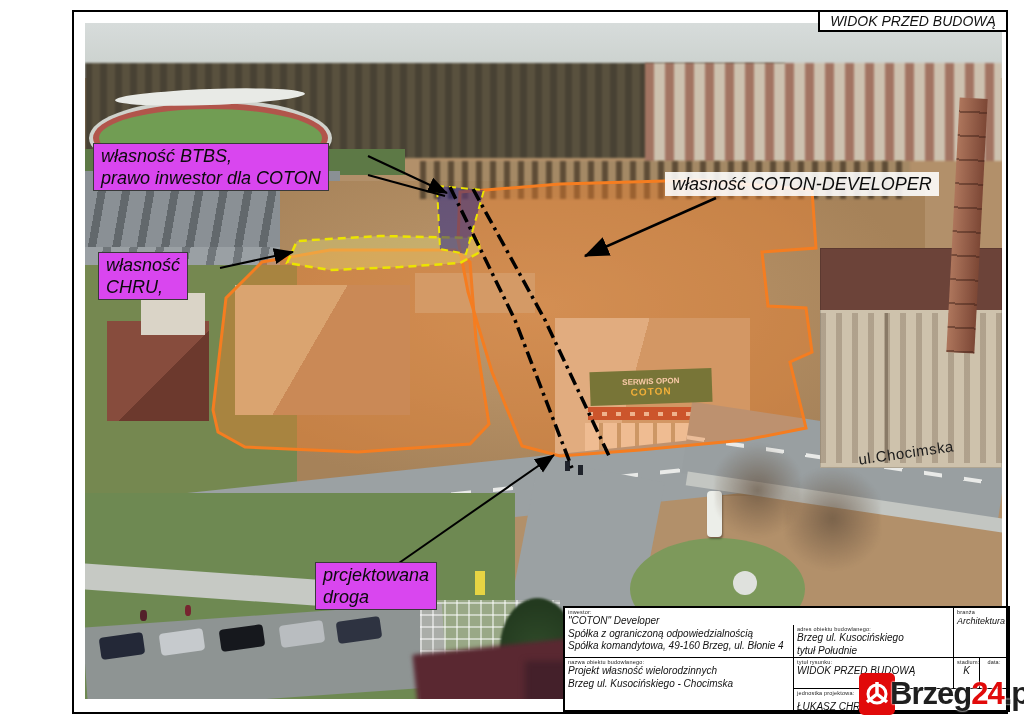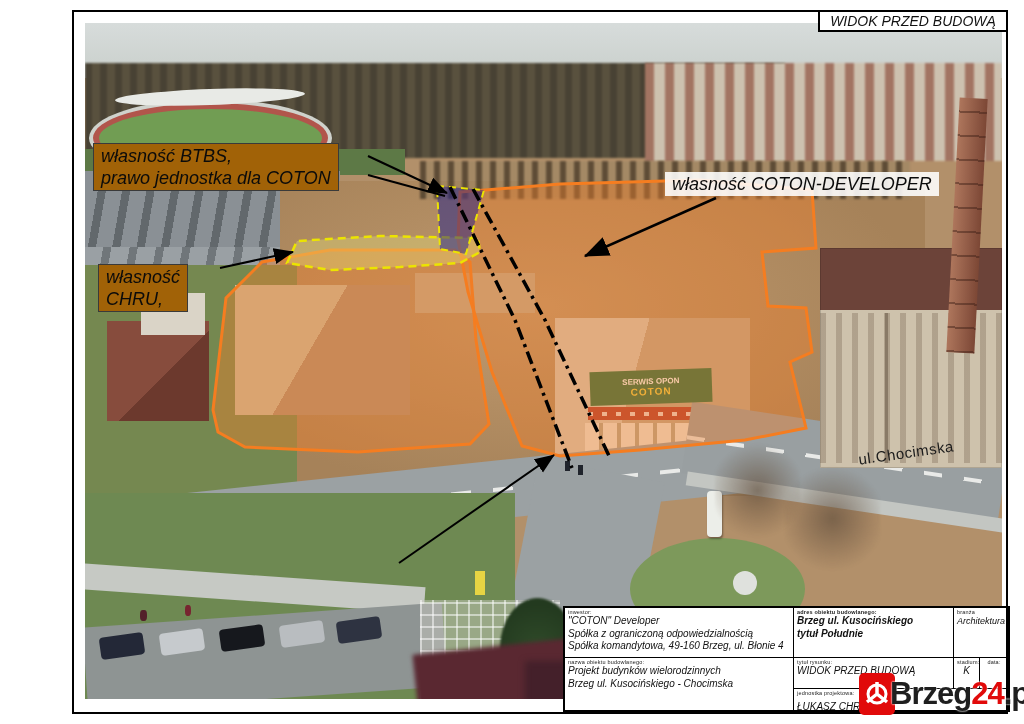--- a/index.html
+++ b/index.html
@@ -3,21 +3,21 @@
 <meta charset="utf-8">
 <style>
   html,body{margin:0;padding:0;background:#fff;}
   body{width:1024px;height:724px;overflow:hidden;font-family:"Liberation Sans",sans-serif;}
   #root{position:relative;width:1024px;height:724px;background:#fff;}
   .frame{position:absolute;left:72px;top:10px;width:936px;height:704px;border:2px solid #000;box-sizing:border-box;z-index:40;}
   .view-title-box{position:absolute;left:818px;top:10px;width:190px;height:22px;border:2px solid #000;box-sizing:border-box;background:#fff;display:flex;align-items:center;justify-content:center;font-style:italic;font-size:14px;color:#111;z-index:41;}
   .photo{position:absolute;left:85px;top:23px;width:917px;height:676px;background:#b49068;overflow:hidden;z-index:1;filter:saturate(.95);}
   .ph{position:absolute;}
   svg.overlay{position:absolute;left:0;top:0;z-index:10;pointer-events:none;}
-  .lbl{position:absolute;background:#a16207;border:1px solid #3a3a3a;font-style:italic;font-size:18px;line-height:22px;padding:1px 7px;color:#0b0b0b;z-index:20;white-space:nowrap;}
+  .lbl{position:absolute;background:#d946ef;border:1px solid #3a3a3a;font-style:italic;font-size:18px;line-height:22px;padding:1px 7px;color:#0b0b0b;z-index:20;white-space:nowrap;}
   .lbl.noborder{border:none;background:rgba(255,255,255,.88);}
   .street-label{position:absolute;left:858px;top:444px;font-size:15px;color:#1c1c1c;transform:rotate(-8deg);z-index:20;letter-spacing:.5px;}
   .tb{position:absolute;left:563px;top:606px;width:447px;height:106px;background:#fff;border:2px solid #000;box-sizing:border-box;z-index:30;}
   .tb .cell{position:absolute;box-sizing:border-box;padding:1px 3px;overflow:hidden;}
   .tb .bl{border-left:1px solid #000;} .tb .bt{border-top:1px solid #000;}
   .tb .hdr{font-size:5.5px;color:#222;letter-spacing:.2px;line-height:6px;}
   .tb .val{font-size:10px;line-height:12.5px;color:#111;font-style:italic;}
   .tb .val.sm{font-size:9px;}
   .wm{position:absolute;left:840px;top:671px;z-index:50;display:flex;align-items:center;height:46px;margin-left:19px;}
   .wm-icon{width:36px;height:42px;background:#e10a0a;border-radius:5px;display:flex;align-items:center;justify-content:center;flex:none;}
@@ -104,55 +104,59 @@
     <polyline points="473,189 545,320 610,458" fill="none" stroke="#000" stroke-width="3.5" stroke-dasharray="13 5 3 5"></polyline>
     <path d="M368,156 L447,193" stroke="#000" stroke-width="2" fill="none" marker-end="url(#ah)"></path>
     <path d="M368,175 L445,196" stroke="#000" stroke-width="2" fill="none"></path>
     <path d="M716,198 L585,256" stroke="#000" stroke-width="2.5" fill="none" marker-end="url(#ah)"></path>
     <path d="M220,268 L293,252" stroke="#000" stroke-width="2" fill="none" marker-end="url(#ah)"></path>
     <path d="M399,563 L554,455" stroke="#000" stroke-width="2" fill="none" marker-end="url(#ah)"></path>
   </svg>
 
   <div class="lbl" style="left:93px;top:143px;">
     <div>własność BTBS,</div>
-    <div>prawo jednostka dla COTON</div>
+    <div>prawo inwestor dla COTON</div>
   </div>
   <div class="lbl noborder" style="left:665px;top:172px;">
     <div>własność COTON-DEVELOPER</div>
   </div>
-  <div class="lbl" style="left:98px;top:264px;">
+  <div class="lbl" style="left:98px;top:252px;">
     <div>własność</div>
     <div>CHRU,</div>
+  </div>
+  <div class="lbl" style="left:315px;top:562px;">
+    <div>prcjektowana</div>
+    <div>droga</div>
   </div>
   <div class="street-label">ul.Chocimska</div>
 
   <div class="frame"></div>
   <div class="view-title-box">
     <span>WIDOK PRZED BUDOWĄ</span>
   </div>
 
   <div class="tb">
     <div class="cell" style="left:0;top:0;width:228px;height:49px;">
       <div class="hdr">inwestor:</div>
       <div class="val">"COTON" Developer</div>
       <div class="val">Spółka z ograniczoną odpowiedzialnością</div>
       <div class="val">Spółka komandytowa, 49-160 Brzeg, ul. Błonie 4</div>
     </div>
-    <div class="cell bl" style="left:228px;top:0;width:160px;height:49px;font-weight:bold;">
+    <div class="cell bl" style="left:228px;top:17px;width:160px;height:49px;">
       <div class="hdr">adres obiektu budowlanego:</div>
       <div class="val">Brzeg ul. Kusocińskiego</div>
       <div class="val">tytuł Południe</div>
     </div>
     <div class="cell bl" style="left:388px;top:0;width:55px;height:49px;">
       <div class="hdr">branża</div>
       <div class="val sm">Architektura</div>
     </div>
     <div class="cell bt" style="left:0;top:49px;width:228px;height:53px;">
       <div class="hdr">nazwa obiektu budowlanego:</div>
-      <div class="val">Projekt budynków wielorodzinnych</div>
+      <div class="val">Projekt własność wielorodzinnych</div>
       <div class="val">Brzeg ul. Kusocińskiego - Chocimska</div>
     </div>
     <div class="cell bl bt" style="left:228px;top:49px;width:160px;height:31px;">
       <div class="hdr">tytuł rysunku:</div>
       <div class="val">WIDOK PRZED BUDOWĄ</div>
     </div>
     <div class="cell bl bt" style="left:388px;top:49px;width:26px;height:31px;text-align:center;">
       <div class="hdr">stadium:</div>
       <div class="val">K</div>
     </div>

